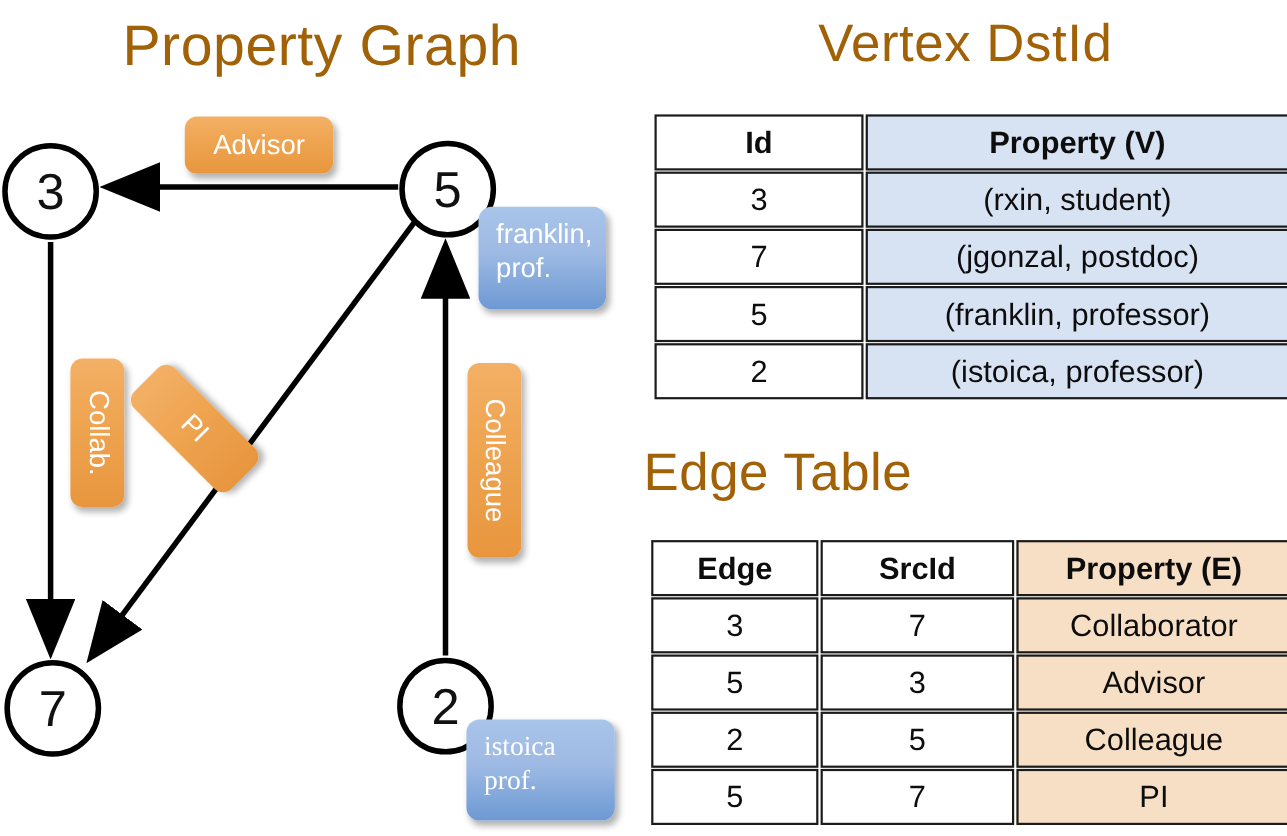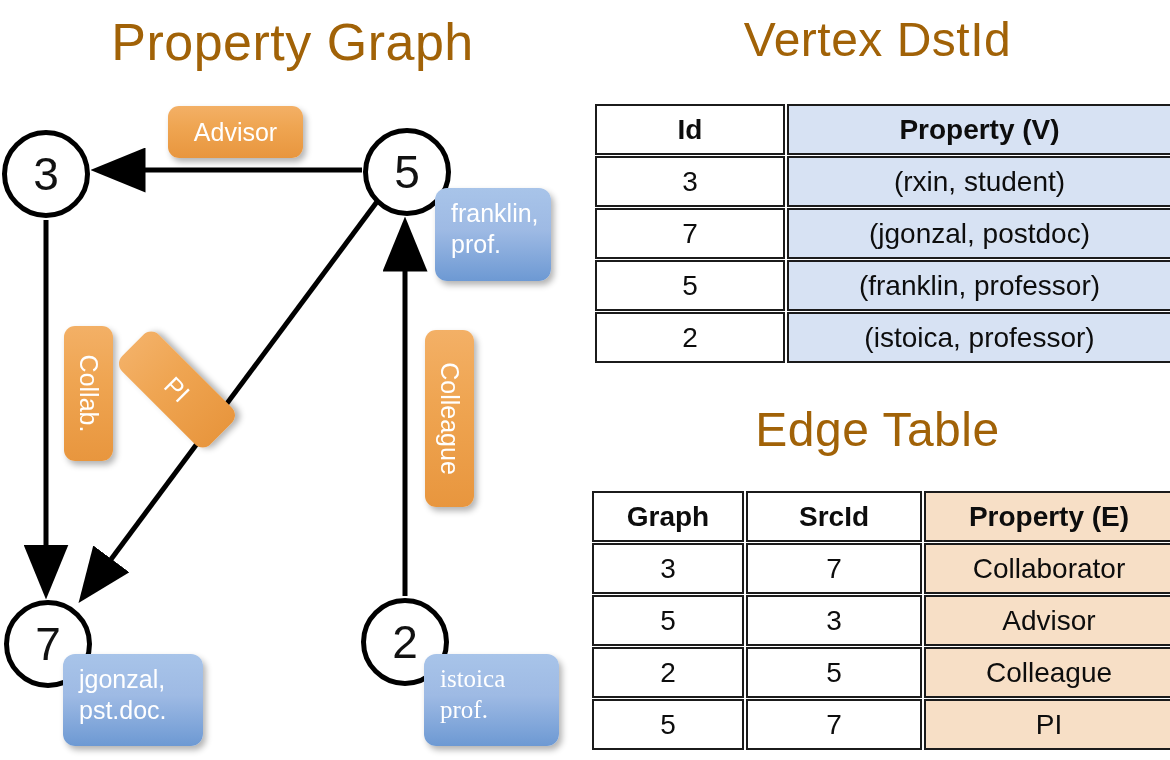--- a/index.html
+++ b/index.html
@@ -30,21 +30,21 @@
     text-align: center;
     font-size: 52px;
   }
   #title-vertex-table {
     left: 585px; top: 12px; width: 585px;
     text-align: center;
     font-size: 48px;
   }
   #title-edge-table {
     left: 585px; top: 402px; width: 585px;
-    text-align: center;
+    text-align: left;
     font-size: 48px;
   }
 
   
   #graph-panel {
     position: absolute;
     left: 0; top: 0;
     width: 585px; height: 760px;
   }
   #graph-edges {
@@ -229,24 +229,20 @@
     <span>7</span>
   </div>
   <div class="node" id="node-2">
     <span>2</span>
   </div>
 
   <div class="prop-box" id="prop-franklin">
     <div>franklin,</div>
     <div>prof.</div>
   </div>
-  <div class="prop-box" id="prop-jgonzal">
-    <div>jgonzal,</div>
-    <div>pst.doc.</div>
-  </div>
   <div class="prop-box" id="prop-istoica">
     <div>istoica</div>
     <div>prof.</div>
   </div>
 </div>
 
 <table class="data-table" id="vertex-table">
   <colgroup>
       <col class="c-id">
       <col class="c-prop">
@@ -278,21 +274,21 @@
 </table>
 
 <table class="data-table" id="edge-table">
   <colgroup>
       <col class="c-src">
       <col class="c-dst">
       <col class="c-prop">
     </colgroup>
   <thead>
     <tr>
-      <th>Graph</th>
+      <th>Edge</th>
       <th>SrcId</th>
       <th class="cell-prop">Property (E)</th>
     </tr>
   </thead>
   <tbody>
     <tr>
       <td>3</td>
       <td>7</td>
       <td class="cell-prop">Collaborator</td>
     </tr>

